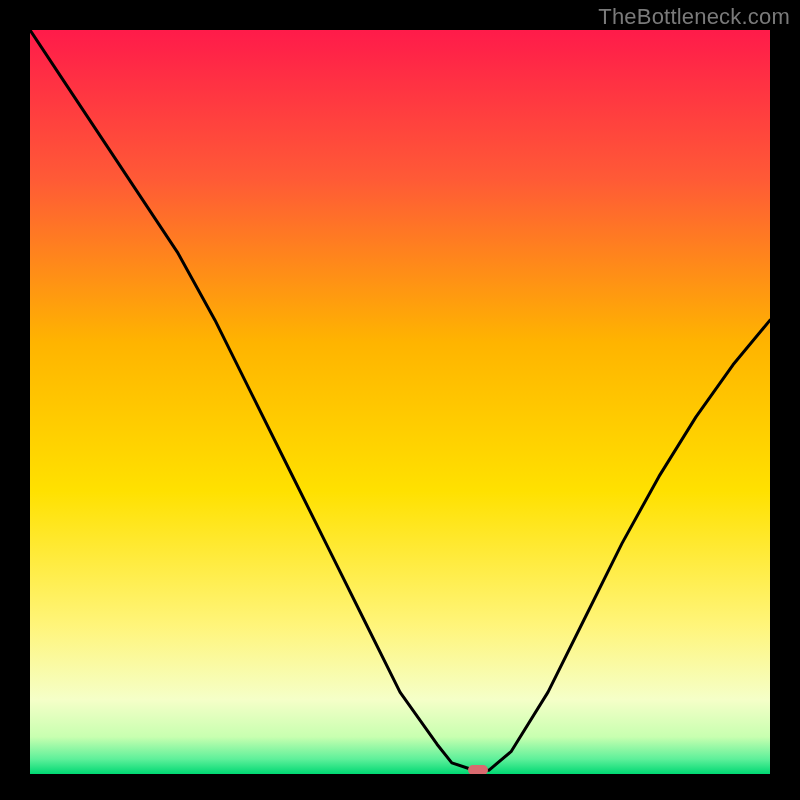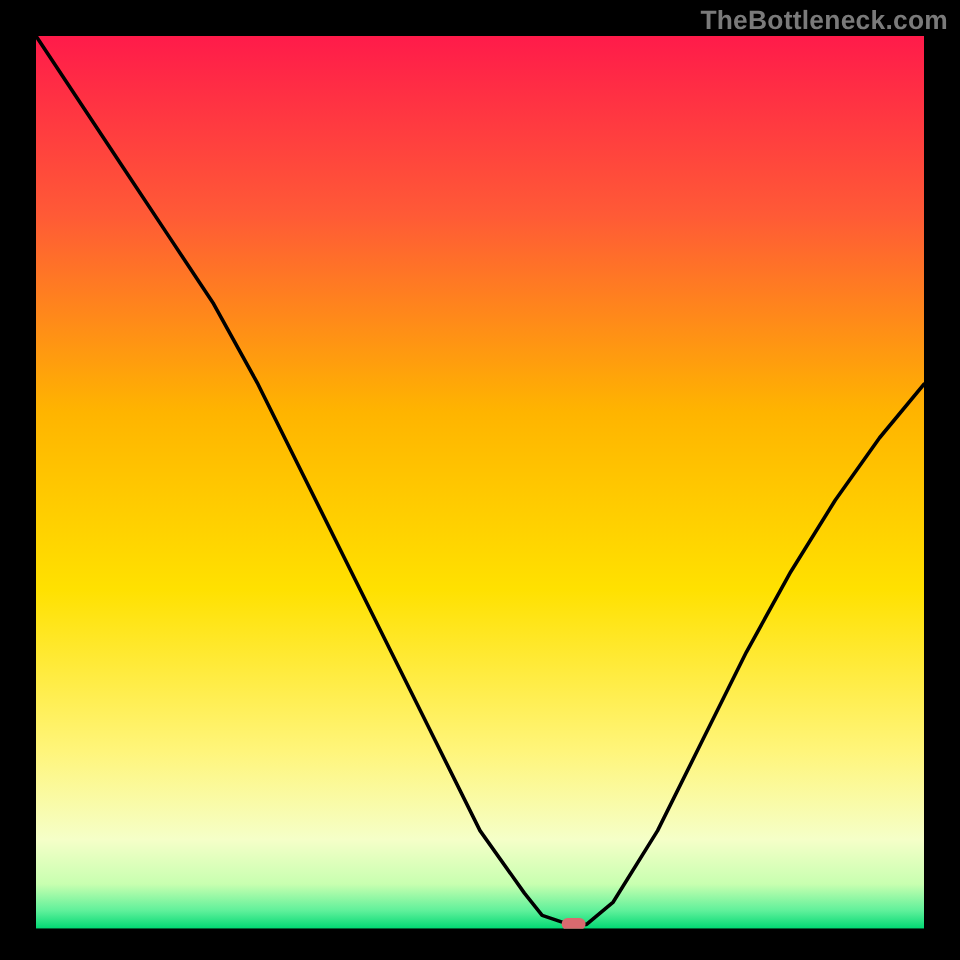--- a/index.html
+++ b/index.html
@@ -16,21 +16,21 @@
     width: 800px;
     height: 800px;
     background: #000;
   }
   .watermark {
     position: absolute;
     top: 4px;
     right: 10px;
     color: #7a7a7a;
     font-size: 22px;
-    font-weight: 700;
+    font-weight: 400;
     letter-spacing: 0.2px;
     z-index: 10;
   }
   .plot-wrap {
     position: absolute;
     left: 30px;
     top: 30px;
     width: 740px;   
     height: 744px;  
     overflow: hidden;

